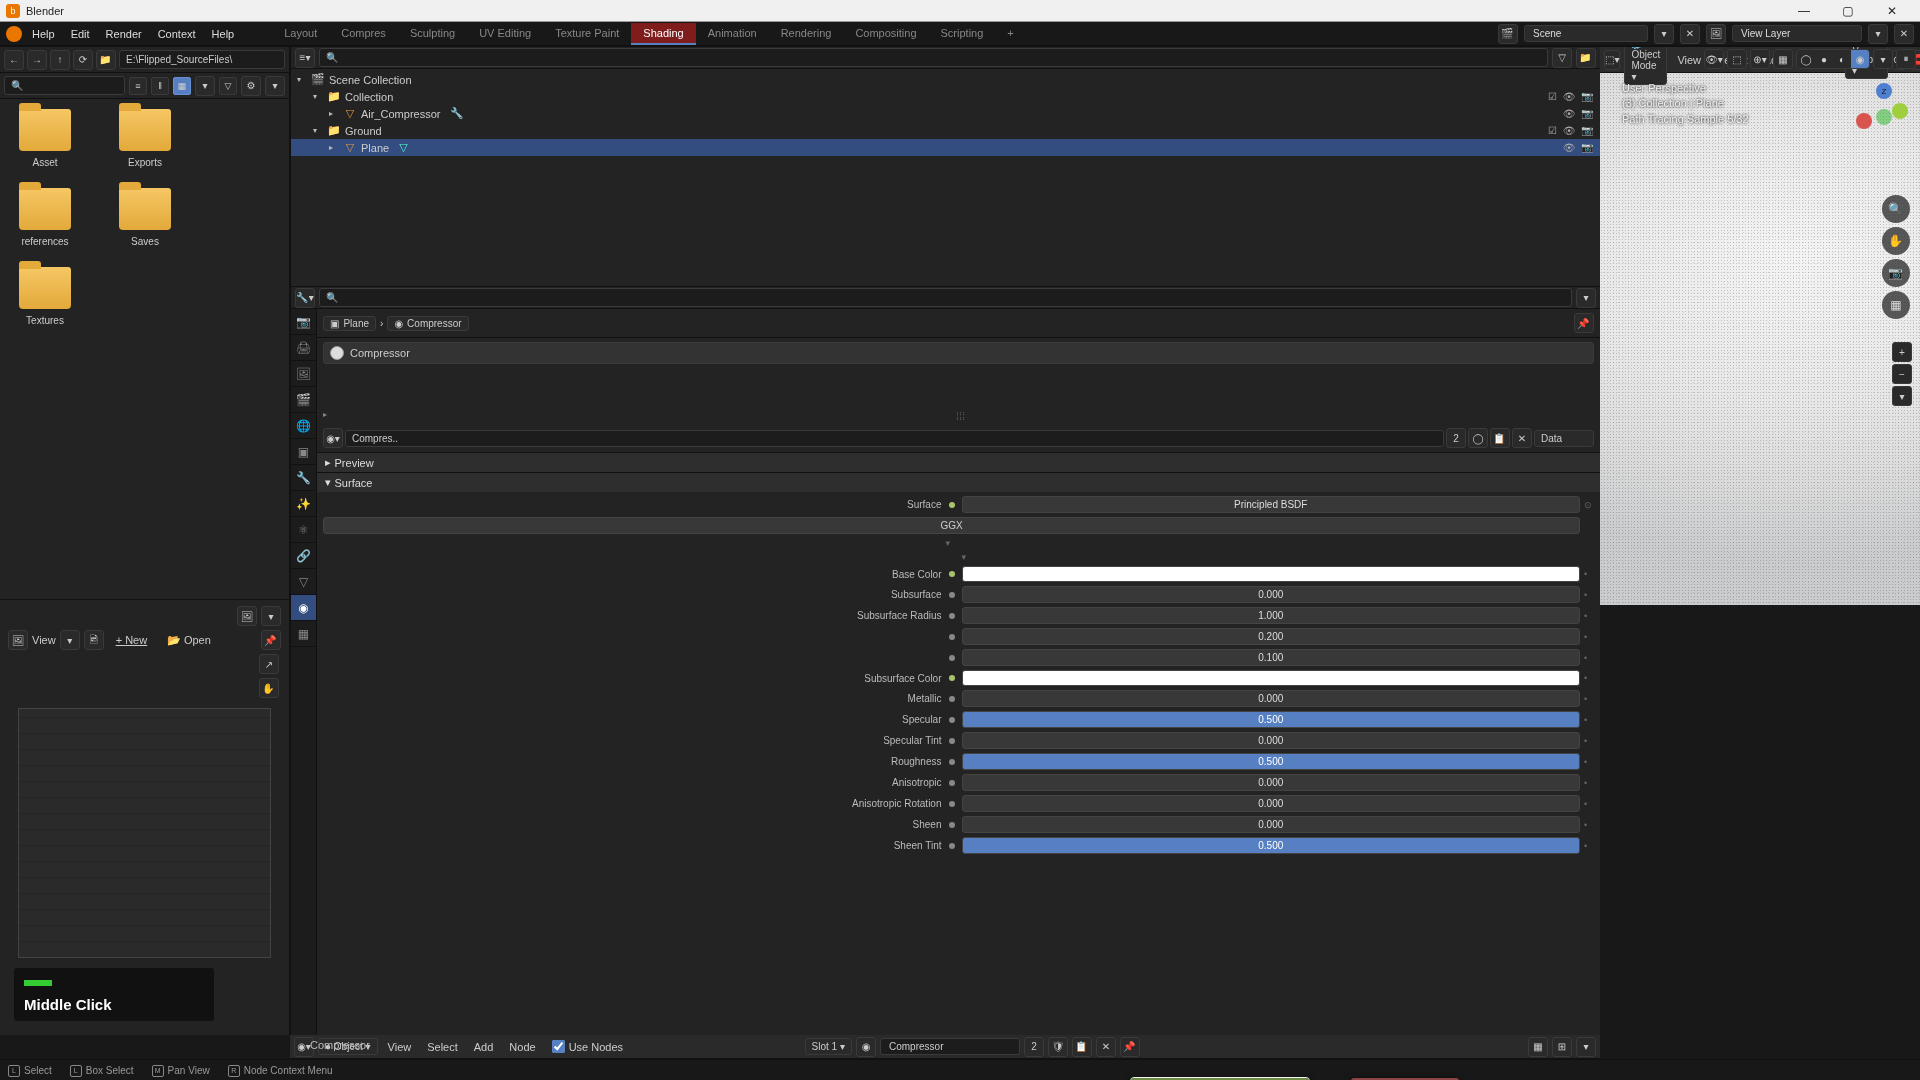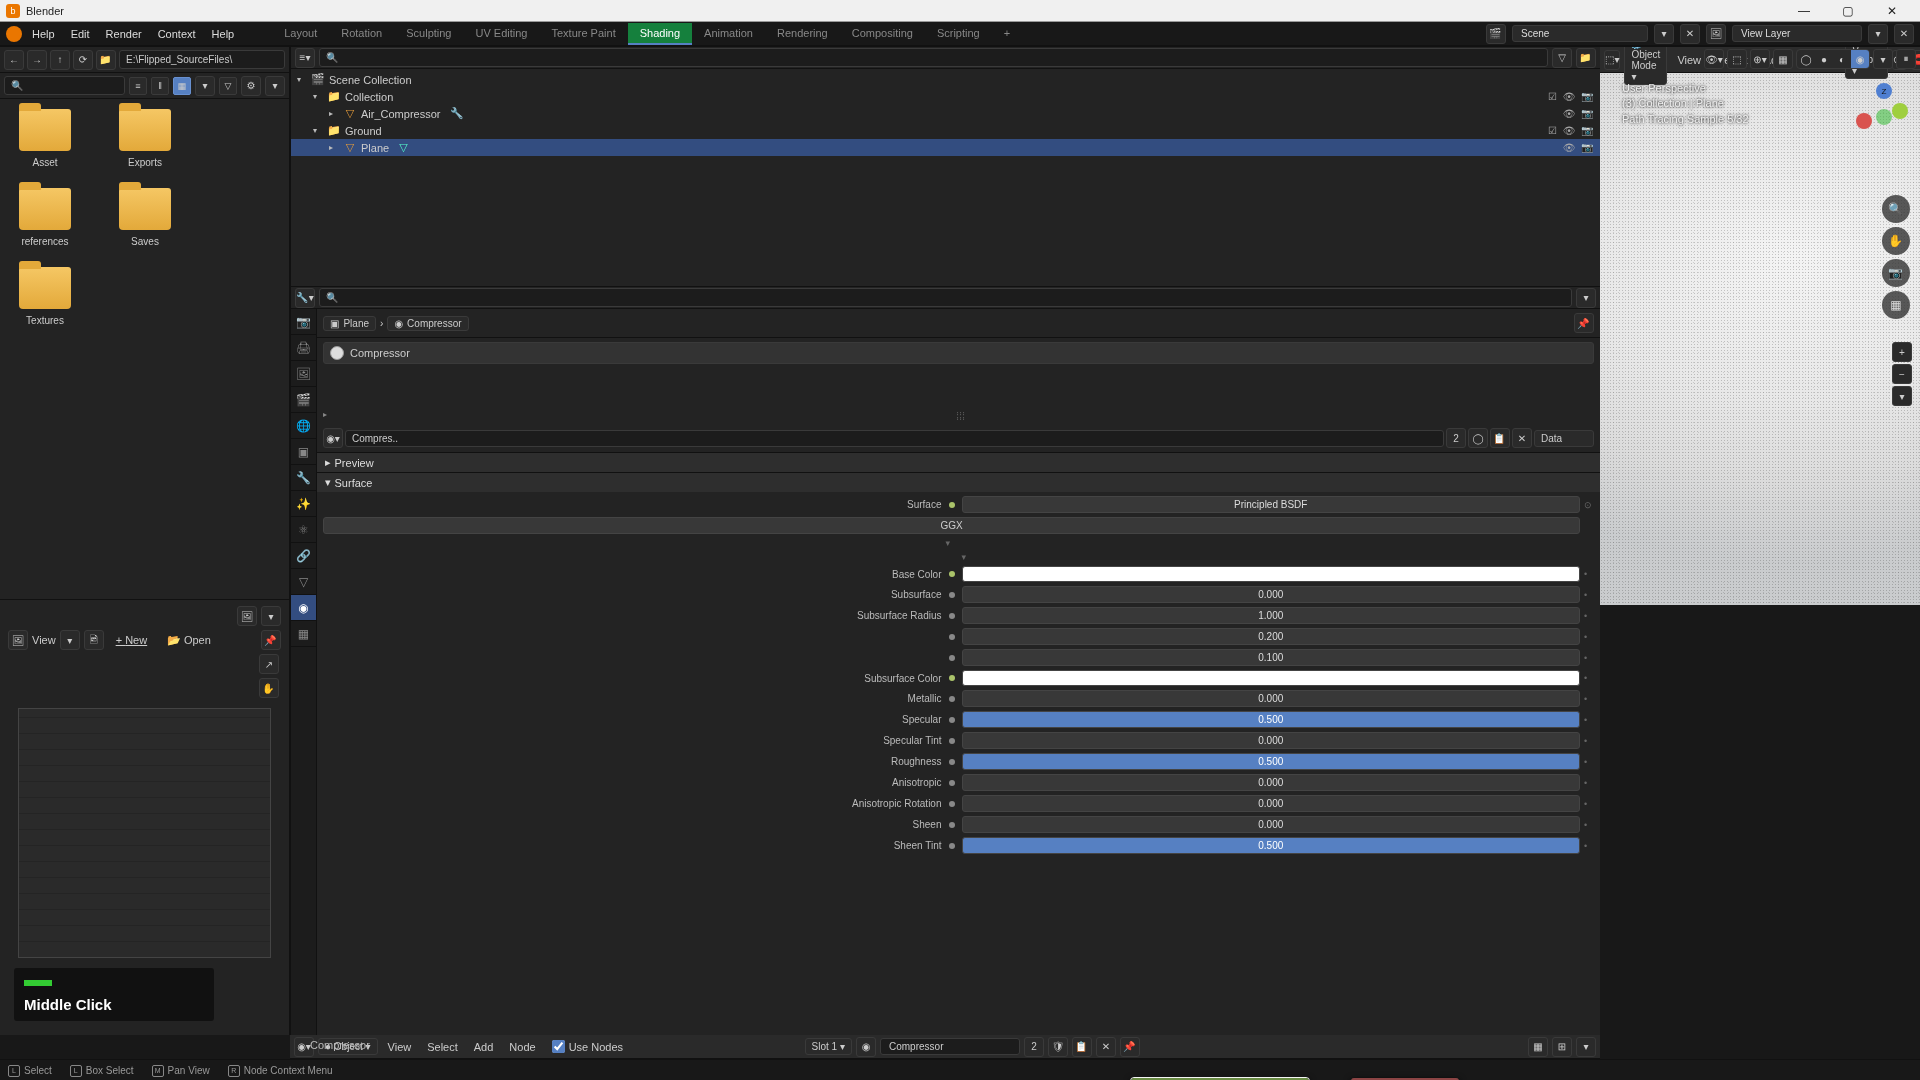--- a/index.html
+++ b/index.html
@@ -6,21 +6,21 @@
 body { background: #181818; color: #ccc; font-size: 11px; overflow: hidden; width: 1920px; height: 1080px; }
 .titlebar { height: 22px; background: #f0f0f0; color: #222; display: flex; align-items: center; padding: 0 6px; border-bottom: 1px solid #999; }
 .titlebar .logo { width: 14px; height: 14px; background: #ea7600; border-radius: 3px; margin-right: 6px; display: flex; align-items: center; justify-content: center; color: #fff; font-size: 9px; }
 .titlebar .spacer { flex: 1; }
 .titlebar .winbtn { width: 44px; text-align: center; font-size: 12px; color: #222; }
 .menubar { height: 24px; background: #181818; display: flex; align-items: center; padding: 0 6px; border-bottom: 1px solid #111; }
 .menubar .mi { padding: 0 8px; font-size: 11px; color: #ddd; }
 .menubar .blender-icon { width: 16px; height: 16px; background: #ea7600; border-radius: 50%; margin-right: 2px; }
 .workspaces { display: flex; margin-left: 30px; gap: 0; }
 .ws-tab { padding: 4px 12px; color: #888; font-size: 11px; border-bottom: 2px solid transparent; }
-.ws-tab.active { color: #fff; border-bottom-color: #5680c2; background: #15803d; }
+.ws-tab.active { color: #fff; border-bottom-color: #5680c2; background: #7f1d1d; }
 .menubar .right { margin-left: auto; display: flex; align-items: center; gap: 6px; }
 .menubar .right .pill, .toolbar .pill { background: #2a2a2a; border: 1px solid #3a3a3a; border-radius: 3px; padding: 2px 8px; font-size: 10px; color: #ddd; }
 .icon-btn { width: 20px; height: 20px; background: #2a2a2a; border: 1px solid #3a3a3a; border-radius: 3px; display: inline-flex; align-items: center; justify-content: center; font-size: 10px; color: #ccc; }
 
 .main-grid { display: grid; grid-template-columns: 290px 1fr 320px; grid-template-rows: 1fr 430px; height: calc(100% - 22px - 24px - 22px); }
 
 
 .left-col { grid-row: 1 / 3; background: #232323; border-right: 1px solid #111; display: flex; flex-direction: column; }
 .left-toolbar { height: 26px; display: flex; align-items: center; padding: 0 4px; gap: 3px; border-bottom: 1px solid #111; }
 .path-field { flex: 1; background: #1c1c1c; border: 1px solid #3a3a3a; border-radius: 3px; padding: 3px 6px; font-size: 10px; }
@@ -151,34 +151,34 @@
 
 <div class="menubar">
   <span class="blender-icon"></span>
   <span class="mi">Help</span>
   <span class="mi">Edit</span>
   <span class="mi">Render</span>
   <span class="mi">Context</span>
   <span class="mi">Help</span>
   <div class="workspaces">
     <span class="ws-tab">Layout</span>
-    <span class="ws-tab">Rotation</span>
+    <span class="ws-tab">Compres</span>
     <span class="ws-tab">Sculpting</span>
     <span class="ws-tab">UV Editing</span>
     <span class="ws-tab">Texture Paint</span>
     <span class="ws-tab active">Shading</span>
     <span class="ws-tab">Animation</span>
     <span class="ws-tab">Rendering</span>
     <span class="ws-tab">Compositing</span>
     <span class="ws-tab">Scripting</span>
     <span class="ws-tab">+</span>
   </div>
   <div class="right">
     <span class="icon-btn">🎬</span>
-    <span class="pill" style="width:136px">Scene</span>
+    <span class="pill" style="width:124px">Scene</span>
     <span class="icon-btn">▾</span>
     <span class="icon-btn">✕</span>
     <span class="icon-btn">🖼</span>
     <span class="pill" style="width:130px">View Layer</span>
     <span class="icon-btn">▾</span>
     <span class="icon-btn">✕</span>
   </div>
 </div>
 
 <div class="toolbar" style="height:1px;padding:0;background:#111;"></div>

